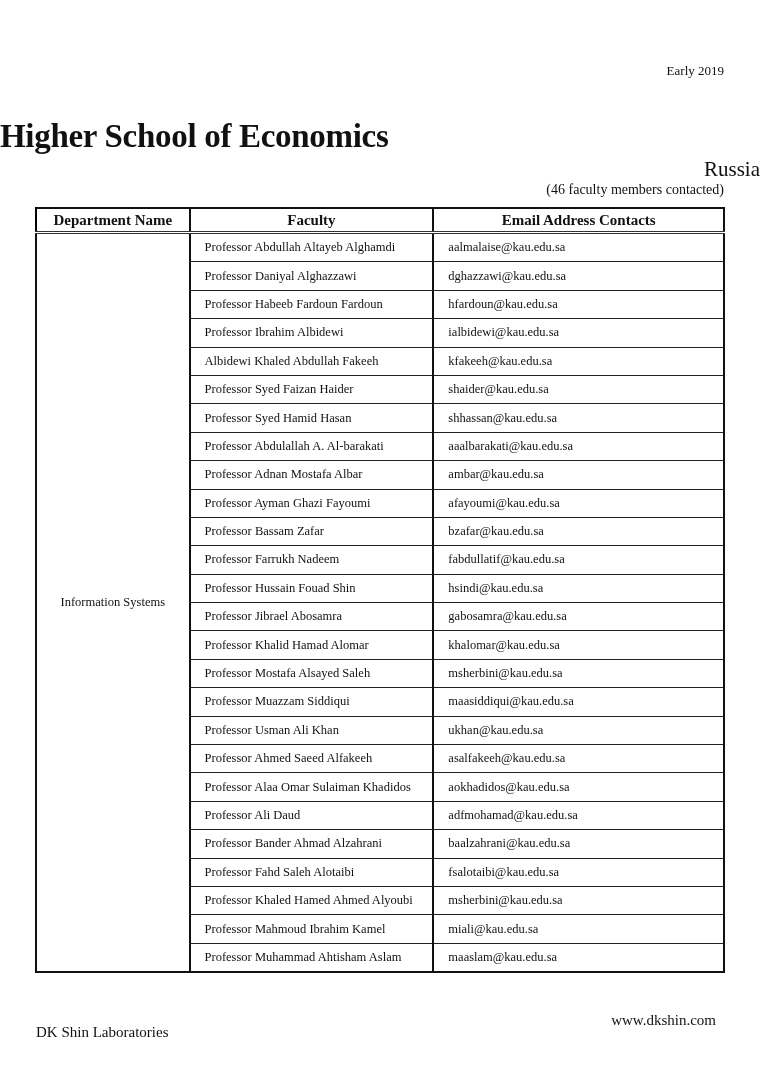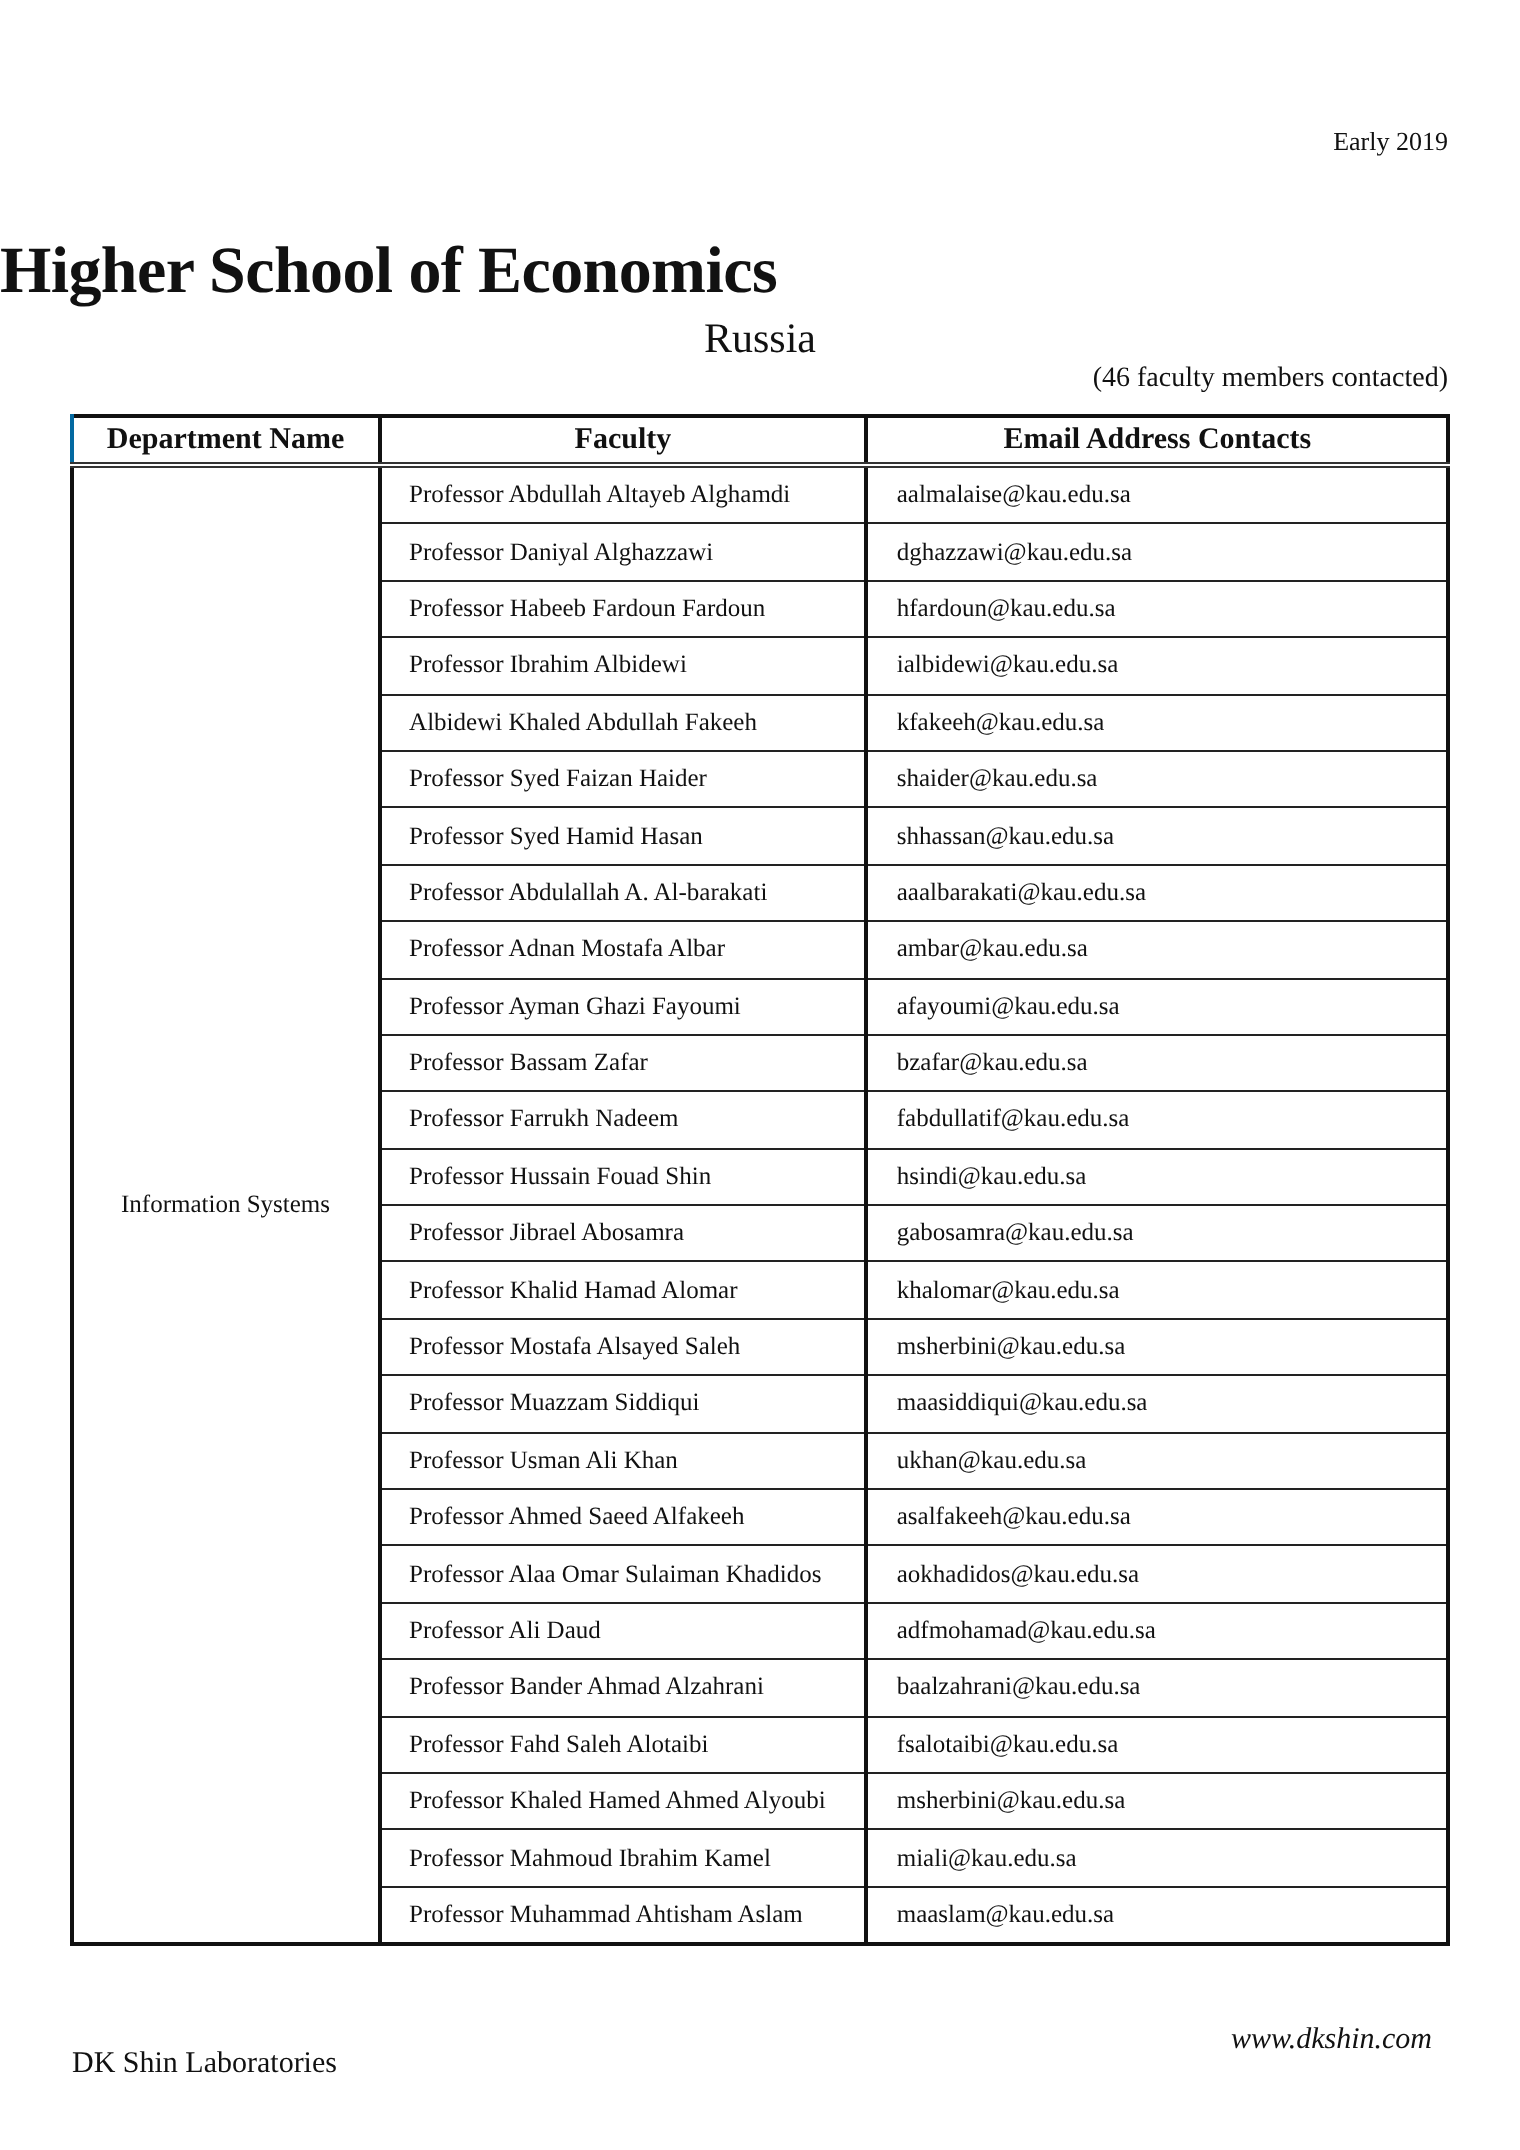--- a/index.html
+++ b/index.html
@@ -31,21 +31,21 @@
       font-size: 33px;
       font-weight: bold;
       letter-spacing: -0.3px;
       margin: 0;
     }
     .subtitle {
       position: absolute;
       top: 157px;
       left: 0;
       width: 760px;
-      text-align: center;
+      text-align: right;
       font-size: 21px;
     }
     .count-note {
       position: absolute;
       top: 182px;
       right: 36px;
       font-size: 14px;
     }
     table.contacts {
       position: absolute;
@@ -54,21 +54,21 @@
       width: 690px;
       border-collapse: collapse;
       border: 2px solid #111;
       font-size: 12.5px;
     }
     table.contacts th {
       font-weight: bold;
       font-size: 15px;
       height: 22px;
       padding: 0;
-      border-left: 2px solid #0369a1;
+      border-left: 2px solid #000000;
       border-right: 2px solid #111;
       border-bottom: 3px double #333;
       text-align: center;
       vertical-align: middle;
     }
     table.contacts td {
       height: 27.4px;
       padding: 0 0 0 14px;
       border: 1px solid #222;
       border-left: 2px solid #111;
@@ -89,21 +89,20 @@
       top: 1012px;
       left: 36px;
       font-size: 15px;
       margin-top: 12px;
     }
     .footer-right {
       position: absolute;
       top: 1012px;
       right: 44px;
       font-size: 15px;
-      font-style: italic;
     }
   </style>
 </head>
 <body>
 
 <div class="date">Early 2019</div>
 <h1 class="title">Higher School of Economics</h1>
 <div class="subtitle">Russia</div>
 <div class="count-note">(46 faculty members contacted)</div>
 

